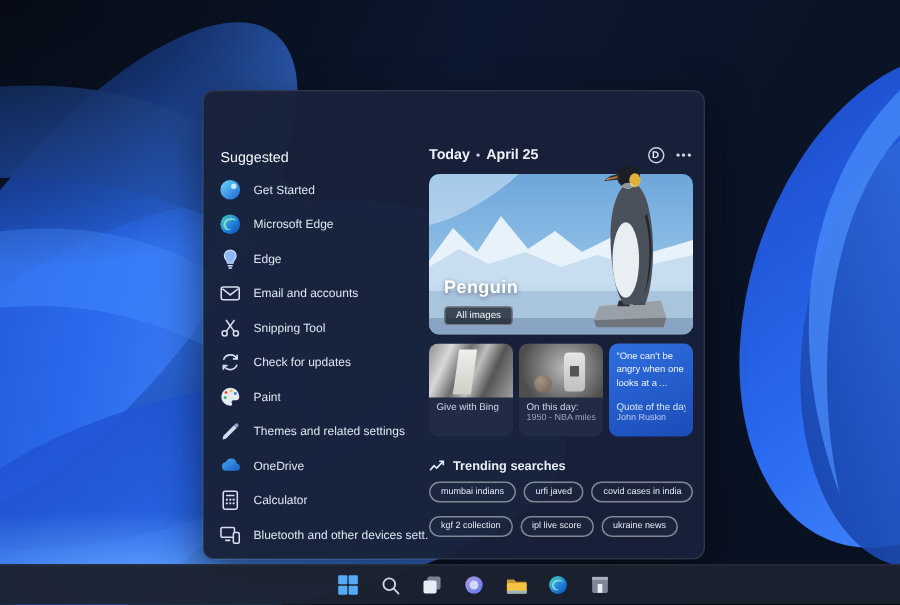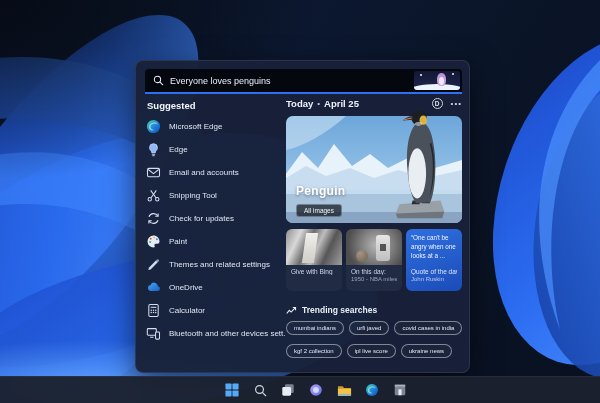--- a/index.html
+++ b/index.html
@@ -23,21 +23,21 @@
   .search-art{position:absolute;right:2px;top:2px;width:46px;height:19px;border-radius:3px;
     overflow:hidden;background:linear-gradient(#131834,#1e2650);}
   .search-art .star{position:absolute;width:2px;height:2px;border-radius:50%;background:#f3f6ff;}
   .search-art .snow{position:absolute;left:-4px;bottom:-6px;width:54px;height:12px;border-radius:50%;
     background:#eef4fb;}
   .search-art .mini-peng{position:absolute;right:14px;bottom:4px;width:9px;height:13px;border-radius:45% 45% 40% 40%;
     background:linear-gradient(#b88fd8,#cfa6e6);}
   .search-art .mini-peng:after{content:"";position:absolute;left:2px;top:4px;width:5px;height:8px;
     border-radius:50%;background:#f3eaf9;}
   
-  .suggested-title{position:absolute;left:11px;top:39px;font-size:9.5px;font-weight:bold;color:#f3f6fb;}
+  .suggested-title{position:absolute;left:11px;top:39px;font-size:9.5px;font-weight:normal;color:#f3f6fb;}
   .suggested-list{position:absolute;left:10px;top:54px;width:140px;margin:0;padding:0;list-style:none;}
   .suggested-list li{display:flex;align-items:center;gap:8px;height:23px;cursor:default;}
   .suggested-list .sicon{flex:0 0 15px;width:15px;height:15px;display:flex;align-items:center;justify-content:center;}
   .suggested-list .slabel{font-size:8px;color:#dfe6f3;white-space:nowrap;overflow:hidden;max-width:118px;}
   
   .today-row{position:absolute;left:150px;top:35px;width:176px;height:15px;display:flex;align-items:center;}
   .today-row .tlabel{font-size:9.5px;font-weight:bold;color:#eef2fa;}
   .today-row .tsep{font-size:8px;margin:0 4px;color:#c6cede;}
   .today-row .spacer{flex:1;}
   .d-badge{width:11px;height:11px;border:1px solid #c9d3e6;border-radius:50%;
@@ -128,37 +128,38 @@
       <radialGradient id="dk" cx="0" cy="0" r="1">
         <stop offset="0" stop-color="#060b16" stop-opacity="0.95"></stop>
           <stop offset="1" stop-color="#060b16" stop-opacity="0"></stop>
       </radialGradient>
       <rect x="0" y="0" width="320" height="180" fill="url(#dk)"></rect>
     </g>
   </svg>
 
   <div class="panel">
 
-    <div class="searchbox">
-      <svg class="mag" width="11" height="11" viewBox="0 0 16 16">
-        <circle cx="6.5" cy="6.5" r="4.6" fill="none" stroke="#e8eef8" stroke-width="1.5"></circle>
-        <line x1="10.2" y1="10.2" x2="14.2" y2="14.2" stroke="#e8eef8" stroke-width="1.5" stroke-linecap="round"></line>
-      </svg>
-      <input type="text" value="Everyone loves penguins" style="">
-      <div class="search-art">
-        <span class="star" style="left:6px;top:3px;"></span>
-        <span class="star" style="left:26px;top:5px;width:3px;height:3px;"></span>
-        <span class="star" style="left:38px;top:2px;"></span>
-        <div class="snow"></div>
-        <div class="mini-peng"></div>
-      </div>
-    </div>
 
     <div class="suggested-title">Suggested</div>
     <ul class="suggested-list">
+      <li>
+        <span class="sicon">
+          <svg width="15" height="15" viewBox="0 0 16 16">
+              <defs>
+                <linearGradient id="gs" x1="0" y1="0" x2="1" y2="1">
+                  <stop offset="0" stop-color="#6fd9f7"></stop>
+                  <stop offset="1" stop-color="#1a64d8"></stop>
+                </linearGradient>
+              </defs>
+          <circle cx="8" cy="8" r="7" fill="url(#gs)"></circle>
+              <circle cx="10.5" cy="5.5" r="2" fill="#dff4ff" opacity="0.85"></circle>
+            </svg>
+          </span>
+        <span class="slabel">Get Started</span>
+      </li>
       <li>
         <span class="sicon">
           <svg width="15" height="15" viewBox="0 0 16 16">
               <defs>
                 <linearGradient id="eg" x1="0" y1="0" x2="1" y2="1">
                   <stop offset="0" stop-color="#43d6b5"></stop>
                   <stop offset="0.55" stop-color="#2180dd"></stop>
                   <stop offset="1" stop-color="#0b50ad"></stop>
                 </linearGradient>
               </defs>

